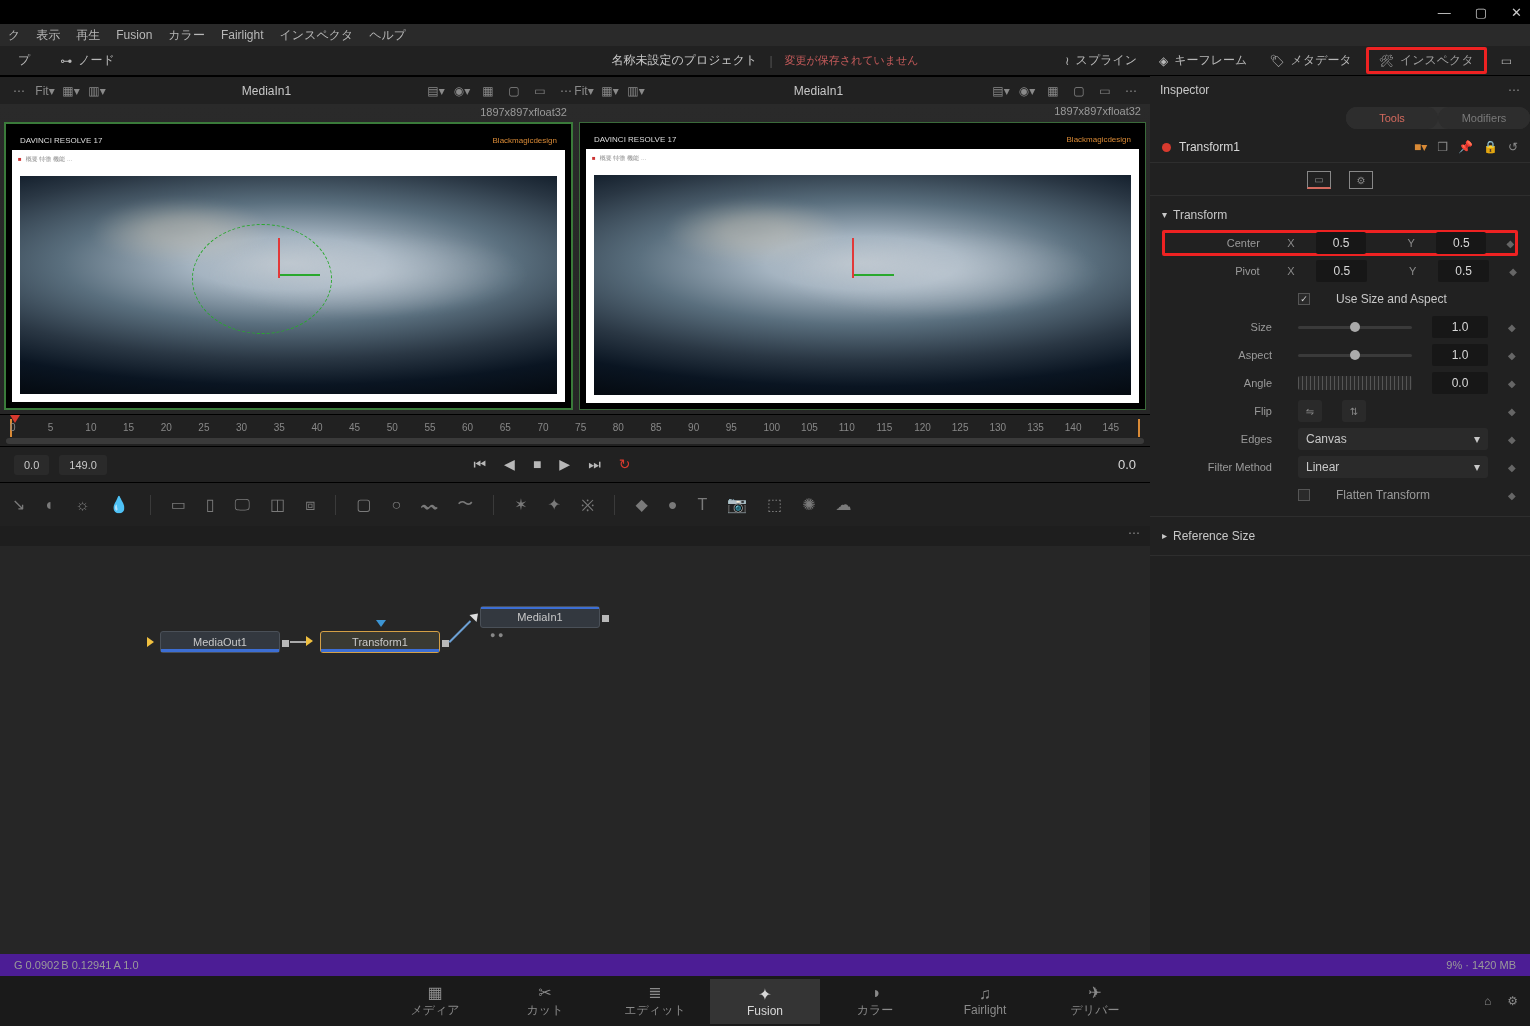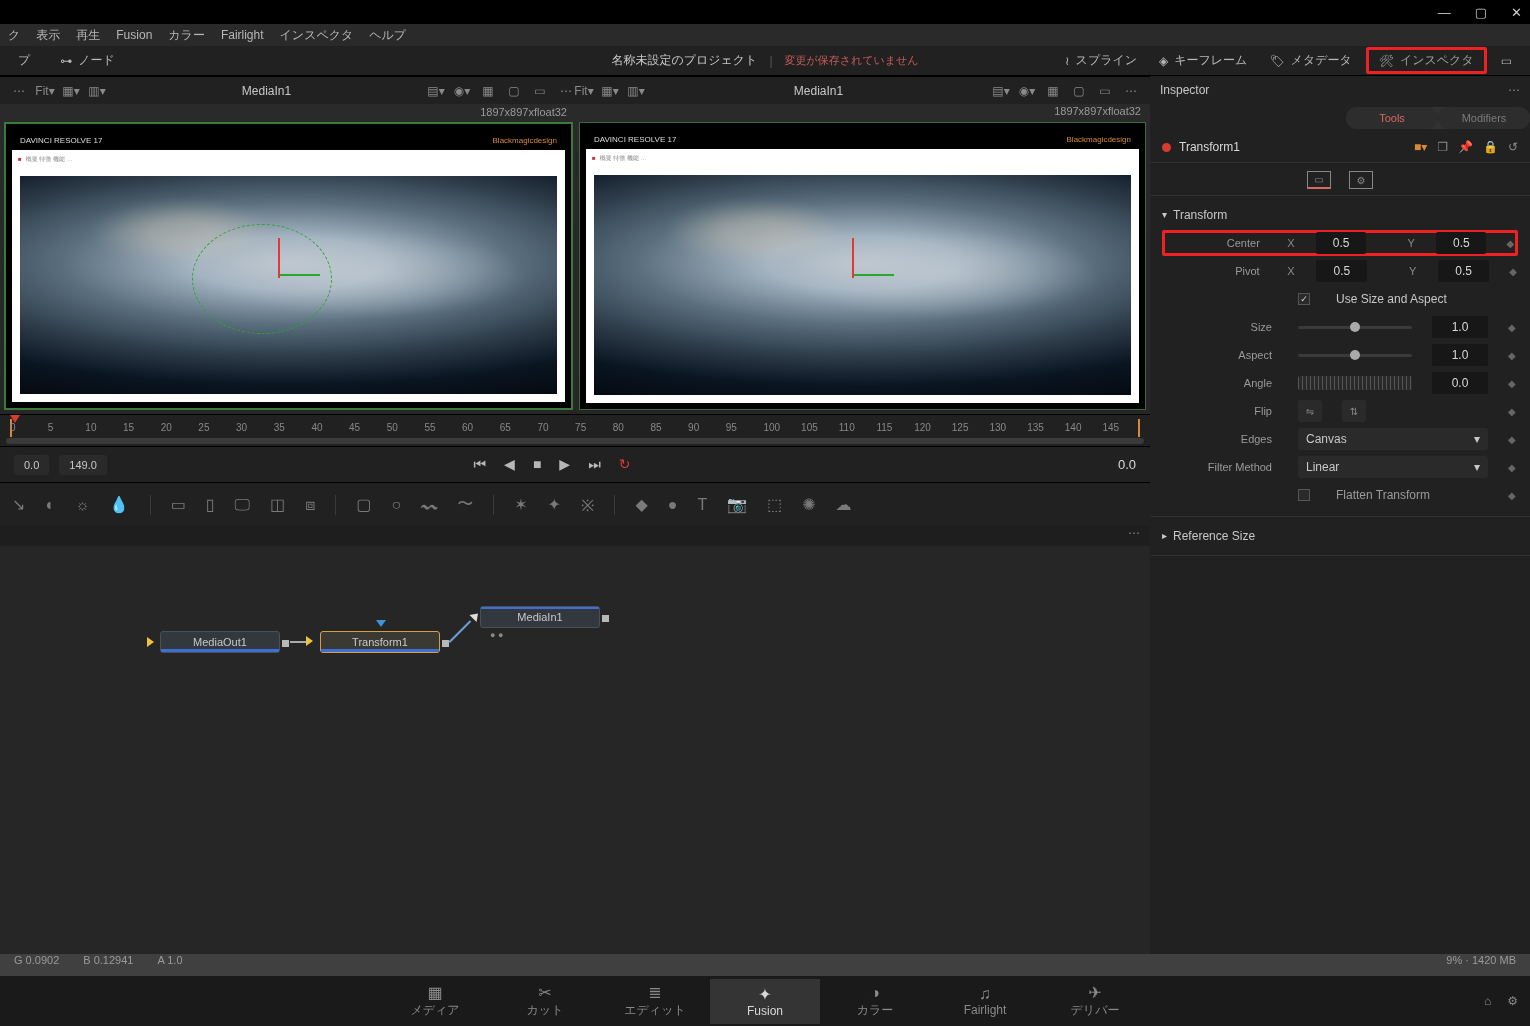--- a/index.html
+++ b/index.html
@@ -106,21 +106,21 @@
 .node .bar-b { position:absolute; bottom:0; left:0; right:0; height:3px; background:#3c6ed4;}
 .node .bar-t { position:absolute; top:0; left:0; right:0; height:2px; background:#3c6ed4;}
 .port { position:absolute; width:7px; height:7px; }
 .port.tri-right { width:0;height:0;border-top:5px solid transparent;border-bottom:5px solid transparent;border-left:7px solid #f0c040;}
 .port.tri-right.white{ border-left-color:#ddd;}
 .port.tri-down { width:0;height:0;border-left:5px solid transparent;border-right:5px solid transparent;border-top:7px solid #3c95d4;}
 .port.sq { background:#b8b8b8;}
 .linkline { position:absolute; height:2px; background:#aaa;}
 
 
-.status { height:22px; background:#404040; display:flex; padding:0 14px; gap:24px; font-size:11px; color:#9a9a9a;}
+.status { height:22px; background:#4c1d95; display:flex; align-items:center; padding:0 14px; gap:2px; font-size:11px; color:#9a9a9a;}
 .status .r { margin-left:auto;}
 
 
 .pages { height:50px; background:#1a1a1a; display:flex; align-items:center; justify-content:center; gap:0;}
 .page { width:110px; text-align:center; color:#8a8a8a; padding:6px 0; cursor:pointer;}
 .page.active { background:#343434; color:#d8d8d8;}
 .page .pi { font-size:16px; display:block;}
 .page .pt { font-size:12px;}
 .pages .corner { position:absolute; right:12px; display:flex; gap:16px; color:#888;}
 

